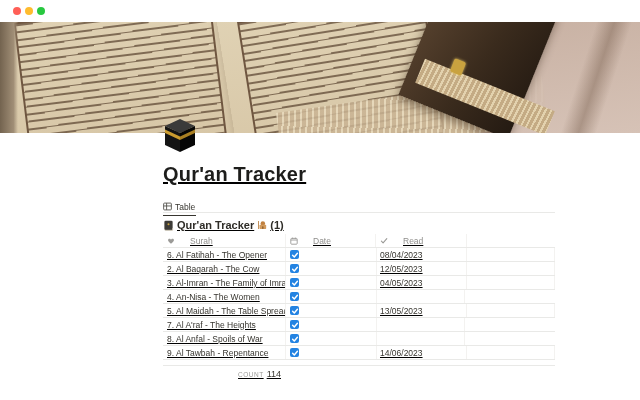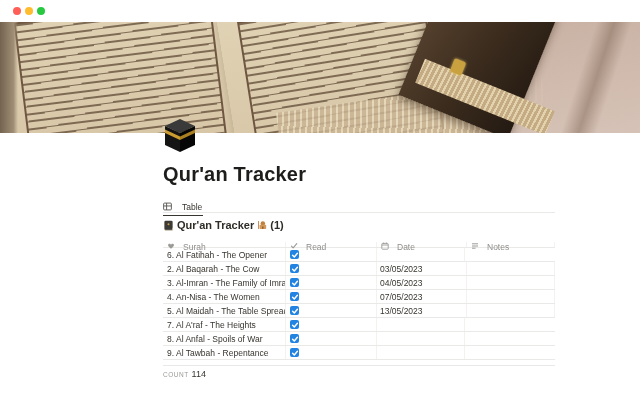--- a/index.html
+++ b/index.html
@@ -42,51 +42,51 @@
       background:linear-gradient(180deg,rgba(201,178,164,.85),rgba(214,194,182,.9)); }
   .right-streak { right:28px; top:-10px; width:34px; height:140px; transform:rotate(18deg);
       background:linear-gradient(90deg,rgba(0,0,0,0),rgba(120,95,78,.45),rgba(0,0,0,0)); }
   .top-left-dark { left:40px; top:-8px; width:120px; height:16px; transform:rotate(-4deg);
       background:rgba(80,62,45,.55); filter:blur(2px); }
 
   
   .page-icon { position:absolute; left:163px; top:117px; width:34px; height:37px; cursor:pointer; }
 
   
-  .main { margin-left:163px; width:392px; }
+  .main { margin-left:163px; width:392px;text-decoration:underline; }
   .page-title { margin-top:29px; font-size:20px; line-height:24px; font-weight:700;
                 color:#1d1d1b; letter-spacing:.2px; }
 
   .tabbar { margin-top:11px; height:16px; border-bottom:1px solid #e9e9e7; }
-  .tab { display:inline-flex; align-items:center; gap:10px; height:16px;
+  .tab { display:inline-flex; align-items:center; gap:3px; height:16px;
          font-size:8.5px; font-weight:500; color:#37352f; cursor:pointer;
          border-bottom:1.5px solid #37352f; padding:0 1px 2px 0; }
   .tab svg { display:block; }
 
   .db-header { margin-top:6px; display:flex; align-items:center; gap:3px;
                font-size:11px; font-weight:700; color:#2f2d28; }
 
   
   .tbl { margin-top:3px; width:392px; font-size:8.5px; color:#37352f; }
   .thead { display:flex; height:14px; border-bottom:1px solid #e9e9e7; color:#8f8e8b; }
-  .th { display:flex; gap:8px; padding-left:4px;
-        border-right:1px solid #f3f2f0; cursor:pointer;margin-top:8px; }
+  .th { display:flex; align-items:center; gap:15px; padding-left:4px;
+        border-right:1px solid #f3f2f0; cursor:pointer; }
   .tr { display:flex; height:14px; border-bottom:1px solid #e9e9e7; cursor:pointer; }
   .td { display:flex; align-items:center; padding-left:4px; border-right:1px solid #f3f2f0;
         white-space:nowrap; overflow:hidden; }
   .c-surah { width:123px; } .c-read { width:91px; } .c-date { width:90px; } .c-notes { width:88px; }
   .td.td-date { padding-left:3px; }
   .cb { width:9px; height:9px; border-radius:2px; background:#2383e2;
         display:flex; align-items:center; justify-content:center; flex:0 0 auto; cursor:pointer; }
   .cb svg { display:block; }
   .cb svg polyline { stroke:#fff; stroke-width:1.8; fill:none;
         stroke-linecap:round; stroke-linejoin:round; }
   .newrow { height:6px; border-bottom:1px solid #e9e9e7; cursor:pointer; }
   .tfoot { height:15px; display:flex; align-items:center; }
-  .calc { width:123px; display:flex; align-items:baseline;
+  .calc { width:123px; display:flex; justify-content:flex-end; align-items:baseline;
           gap:3px; padding-right:5px; cursor:pointer; }
   .calc-label { font-size:6.5px; letter-spacing:.5px; color:#9b9a97; text-transform:uppercase; }
   .calc-value { font-size:9px; color:#37352f; }
 
   .hicon { display:block; flex:0 0 auto; }
 </style>
 </head>
 <body>
 
 <div class="app">
@@ -155,68 +155,61 @@
     </div>
 
     <div class="tbl">
       <div class="thead">
         <div class="th c-surah">
           <svg class="hicon" viewBox="0 0 8 8" width="8" height="8">
             <path d="M4 6.8 C1.2 4.9 0.4 3.2 1.5 2.1 C2.4 1.2 3.7 1.7 4 2.8 C4.3 1.7 5.6 1.2 6.5 2.1 C7.6 3.2 6.8 4.9 4 6.8 Z" fill="#9b9a97"></path>
           </svg>
           <span>Surah</span>
         </div>
-        <div class="th c-read">
-          <svg class="hicon" viewBox="0 0 8 8" width="8" height="8">
-            <path d="M1.4 4.2 L3.1 5.8 L6.8 1.6" fill="none" stroke="#9b9a97" stroke-width="1.1" stroke-linecap="round" stroke-linejoin="round"></path>
-          </svg>
-          <span>Read</span>
-        </div>
         <div class="th c-date">
           <svg class="hicon" viewBox="0 0 8 8" width="8" height="8">
             <rect x="0.8" y="1.4" width="6.4" height="5.8" rx="0.8" fill="none" stroke="#9b9a97" stroke-width="0.9"></rect>
             <line x1="0.8" y1="3" x2="7.2" y2="3" stroke="#9b9a97" stroke-width="0.9"></line>
             <line x1="2.6" y1="0.6" x2="2.6" y2="1.8" stroke="#9b9a97" stroke-width="0.9"></line>
             <line x1="5.4" y1="0.6" x2="5.4" y2="1.8" stroke="#9b9a97" stroke-width="0.9"></line>
           </svg>
           <span>Date</span>
         </div>
-        <div class="th c-notes">
+        <div class="th c-read">
           <svg class="hicon" viewBox="0 0 8 8" width="8" height="8">
-            <line x1="1" y1="1.8" x2="7" y2="1.8" stroke="#9b9a97" stroke-width="1"></line>
-            <line x1="1" y1="4" x2="7" y2="4" stroke="#9b9a97" stroke-width="1"></line>
-            <line x1="1" y1="6.2" x2="4.6" y2="6.2" stroke="#9b9a97" stroke-width="1"></line>
+            <path d="M1.4 4.2 L3.1 5.8 L6.8 1.6" fill="none" stroke="#9b9a97" stroke-width="1.1" stroke-linecap="round" stroke-linejoin="round"></path>
           </svg>
-          <span>Notes</span>
+          <span>Read</span>
         </div>
       </div>
 
       <div>
   <div class="tr">
     <div class="td c-surah">6. Al Fatihah - The Opener</div>
     <div class="td c-read">
       <span class="cb">
         <svg viewBox="0 0 10 10" width="8" height="8">
           <polyline points="2,5.4 4.1,7.4 8,2.9"></polyline>
         </svg>
       </span>
     </div>
+    <div class="td c-date td-date">08/04/2023</div>
     <div class="td c-notes"></div>
   </div>
 
   <div class="tr">
     <div class="td c-surah">2. Al Baqarah - The Cow</div>
     <div class="td c-read">
       <span class="cb">
         <svg viewBox="0 0 10 10" width="8" height="8">
           <polyline points="2,5.4 4.1,7.4 8,2.9"></polyline>
         </svg>
       </span>
     </div>
-    <div class="td c-date td-date">03/05/2023</div>
+    <div class="td c-date td-date">12/05/2023</div>
     <div class="td c-notes"></div>
   </div>
 
   <div class="tr">
     <div class="td c-surah">3. Al-Imran - The Family of Imran</div>
     <div class="td c-read">
       <span class="cb">
         <svg viewBox="0 0 10 10" width="8" height="8">
           <polyline points="2,5.4 4.1,7.4 8,2.9"></polyline>
         </svg>
@@ -228,21 +221,20 @@
 
   <div class="tr">
     <div class="td c-surah">4. An-Nisa - The Women</div>
     <div class="td c-read">
       <span class="cb">
         <svg viewBox="0 0 10 10" width="8" height="8">
           <polyline points="2,5.4 4.1,7.4 8,2.9"></polyline>
         </svg>
       </span>
     </div>
-    <div class="td c-date td-date">07/05/2023</div>
     <div class="td c-notes"></div>
   </div>
 
   <div class="tr">
     <div class="td c-surah">5. Al Maidah - The Table Spread</div>
     <div class="td c-read">
       <span class="cb">
         <svg viewBox="0 0 10 10" width="8" height="8">
           <polyline points="2,5.4 4.1,7.4 8,2.9"></polyline>
         </svg>
@@ -279,20 +271,21 @@
 
   <div class="tr">
     <div class="td c-surah">9. Al Tawbah - Repentance</div>
     <div class="td c-read">
       <span class="cb">
         <svg viewBox="0 0 10 10" width="8" height="8">
           <polyline points="2,5.4 4.1,7.4 8,2.9"></polyline>
         </svg>
       </span>
     </div>
+    <div class="td c-date td-date">14/06/2023</div>
     <div class="td c-notes"></div>
   </div>
 </div>
 
       <div class="newrow"></div>
 
       <div class="tfoot">
         <div class="calc">
           <span class="calc-label">COUNT</span>
           <span class="calc-value">114</span>

